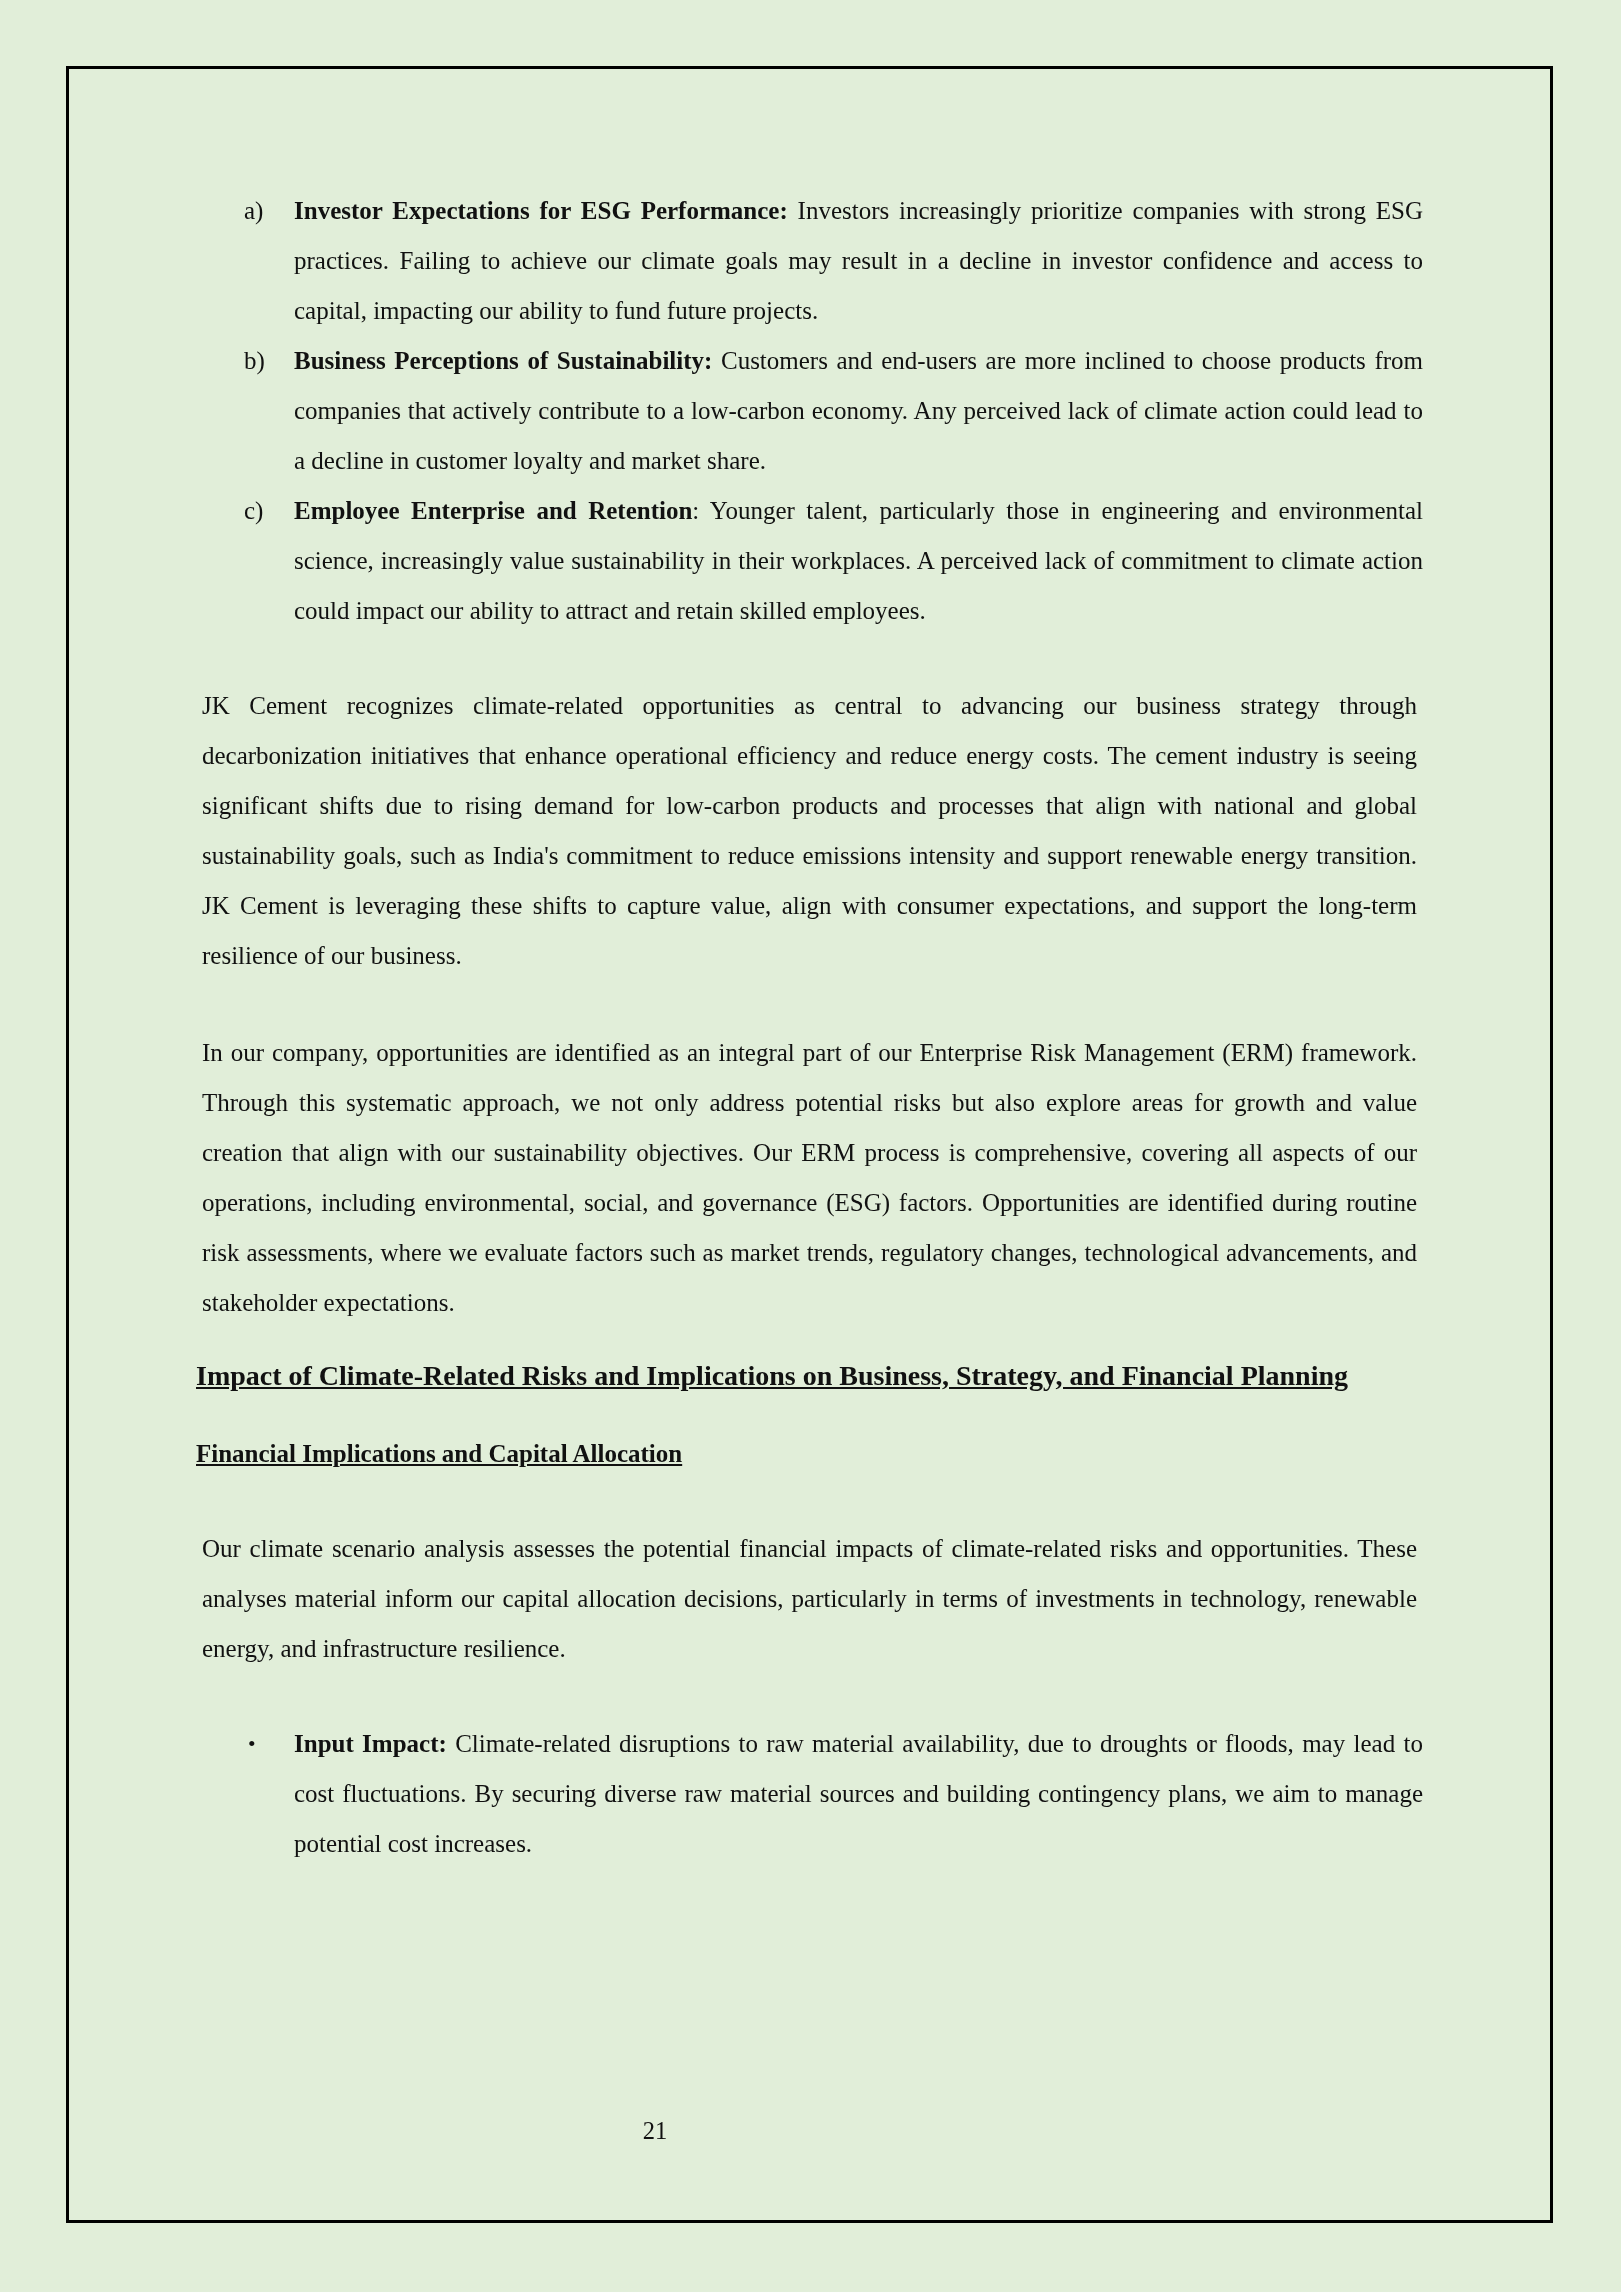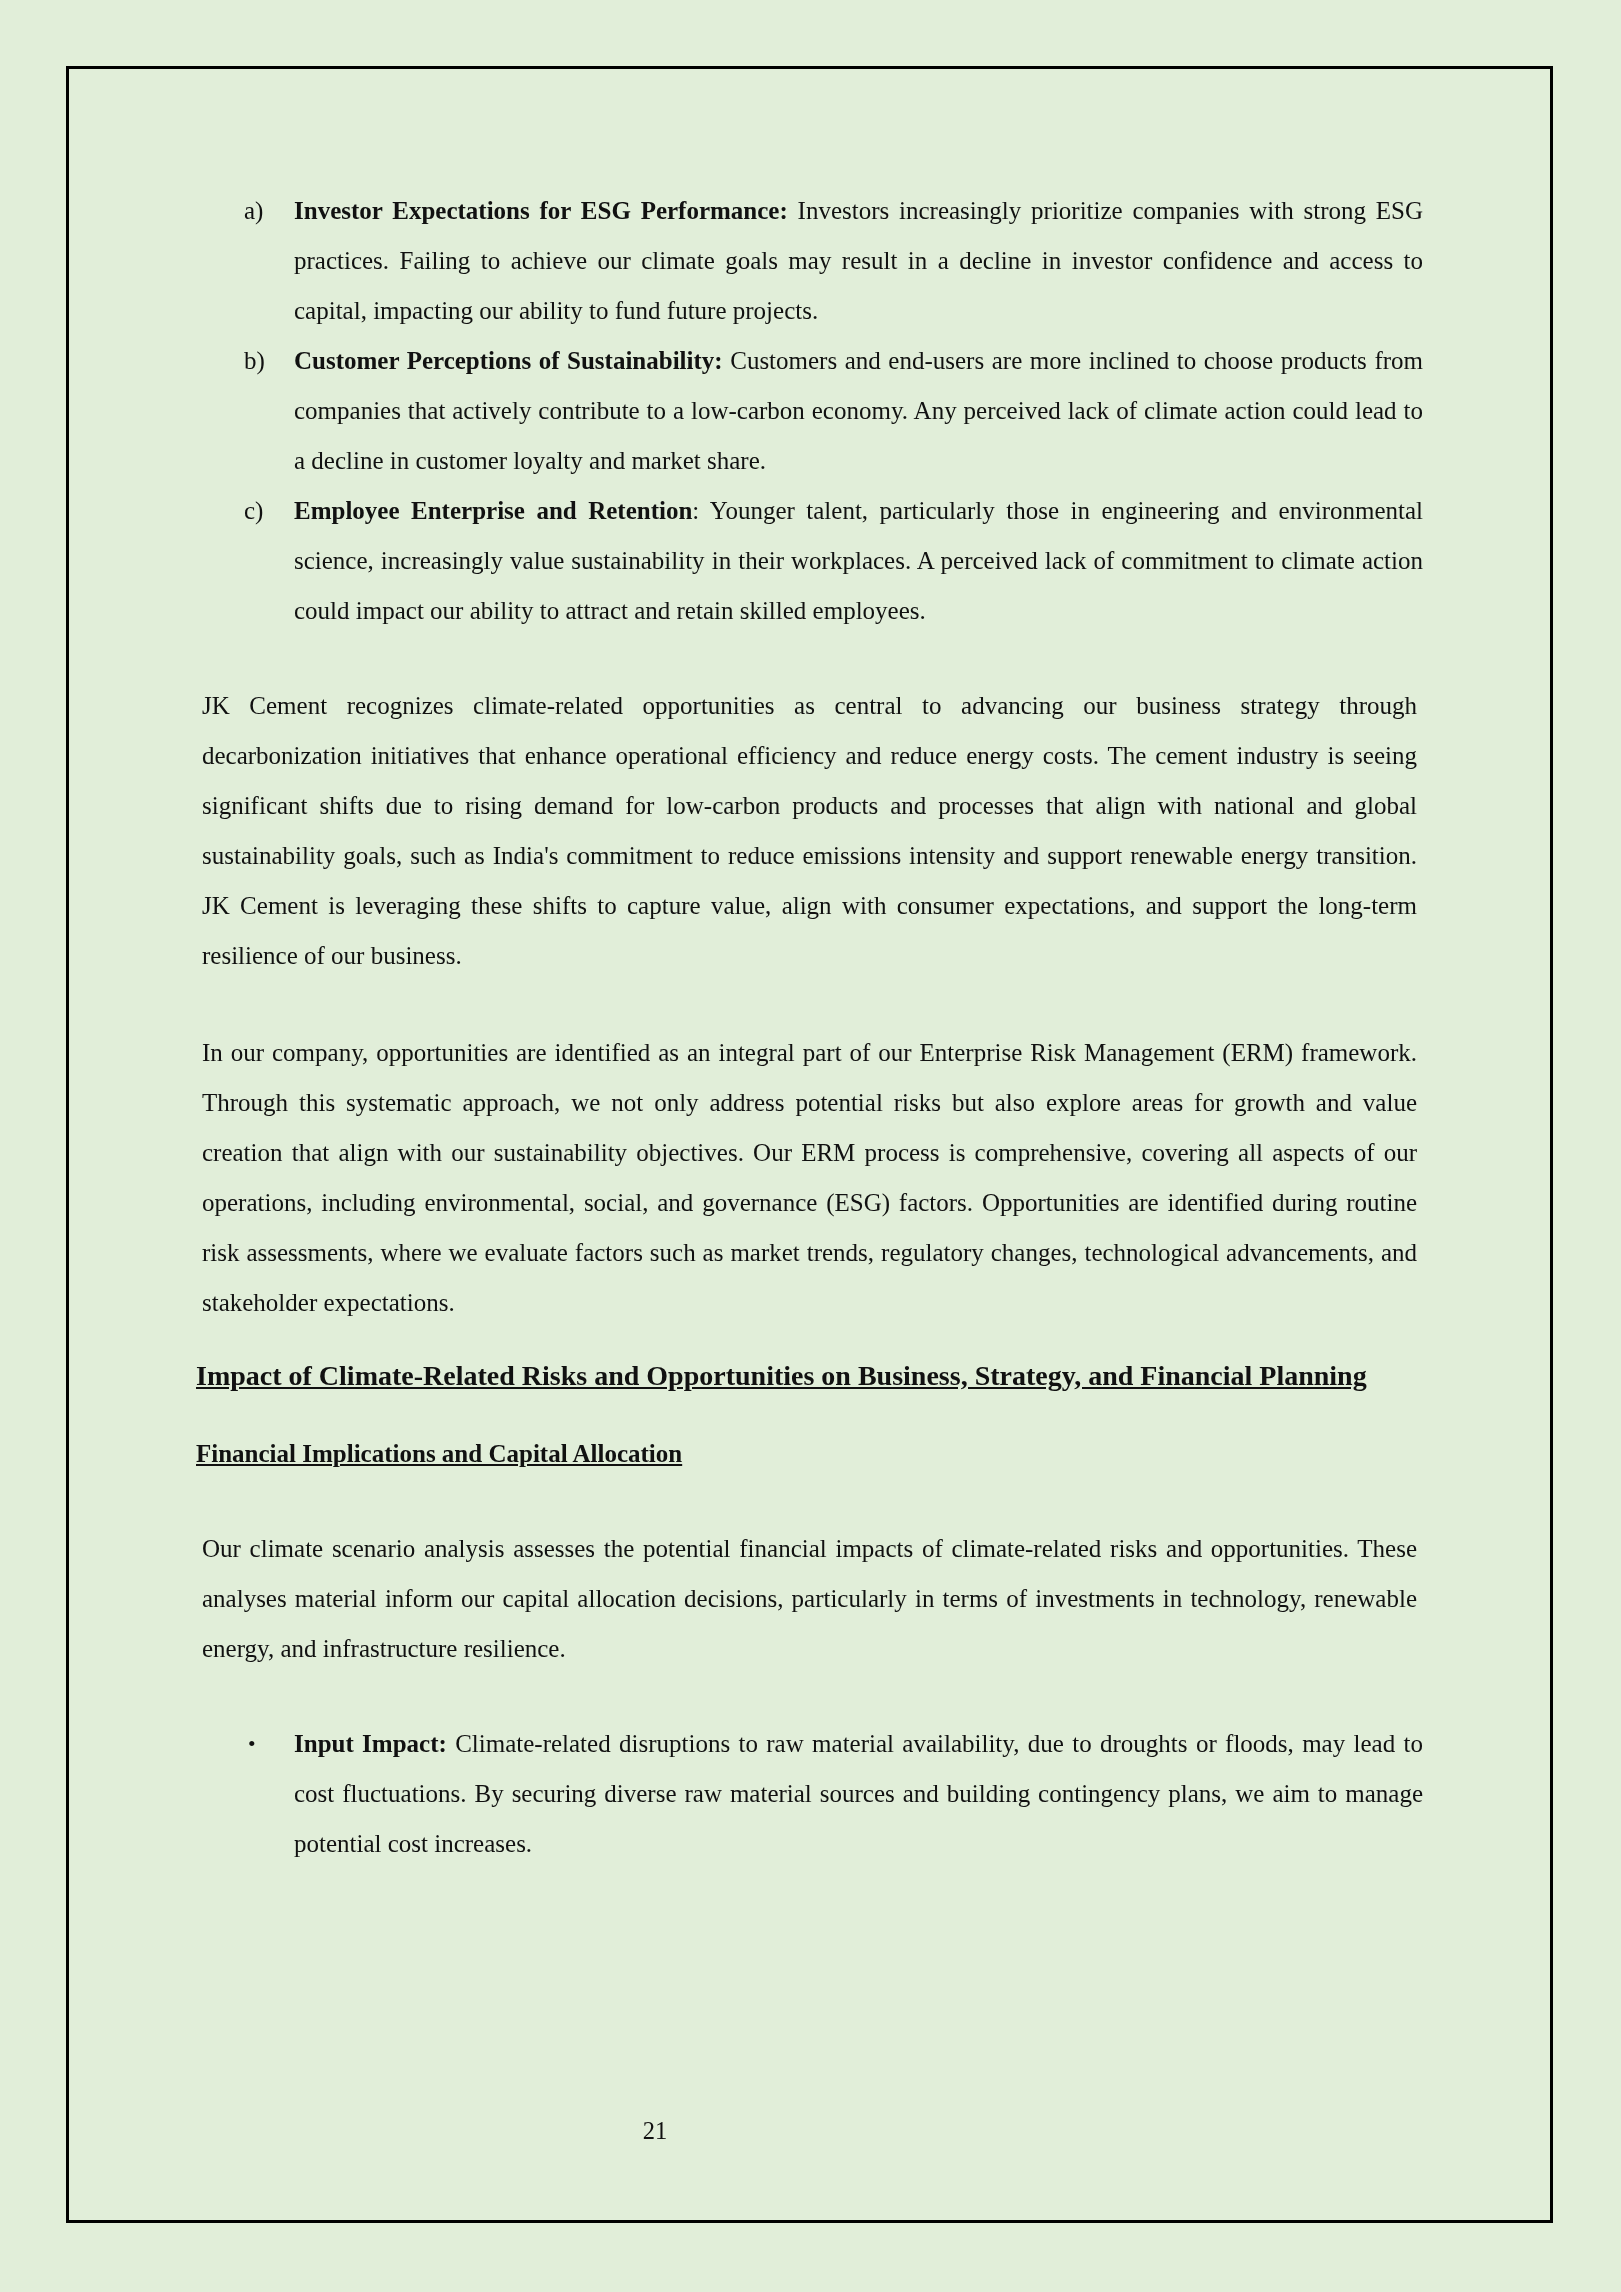--- a/index.html
+++ b/index.html
@@ -32,33 +32,33 @@
 
 <div class="frame"></div>
 
 <div class="content">
   <div class="li">
     <span class="mk">a)</span>
     <b>Investor Expectations for ESG Performance:</b><span> Investors increasingly prioritize companies with strong ESG practices. Failing to achieve our climate goals may result in a decline in investor confidence and access to capital, impacting our ability to fund future projects.</span>
   </div>
   <div class="li">
     <span class="mk">b)</span>
-    <b>Customer Perceptions of Sustainability:</b><span> Customers and end-users are more inclined to choose products from companies that actively contribute to a low-carbon economy. Any perceived lack of climate action could lead to a decline in customer loyalty and market share.</span>
+    <b>Business Perceptions of Sustainability:</b><span> Customers and end-users are more inclined to choose products from companies that actively contribute to a low-carbon economy. Any perceived lack of climate action could lead to a decline in customer loyalty and market share.</span>
   </div>
   <div class="li">
     <span class="mk">c)</span>
     <b>Employee Enterprise and Retention</b><span>: Younger talent, particularly those in engineering and environmental science, increasingly value sustainability in their workplaces. A perceived lack of commitment to climate action could impact our ability to attract and retain skilled employees.</span>
   </div>
 
   <div class="gap"></div>
   <p>JK Cement recognizes climate-related opportunities as central to advancing our business strategy through decarbonization initiatives that enhance operational efficiency and reduce energy costs. The cement industry is seeing significant shifts due to rising demand for low-carbon products and processes that align with national and global sustainability goals, such as India's commitment to reduce emissions intensity and support renewable energy transition. JK Cement is leveraging these shifts to capture value, align with consumer expectations, and support the long-term resilience of our business.</p>
   <div class="gap2"></div>
   <p>In our company, opportunities are identified as an integral part of our Enterprise Risk Management (ERM) framework. Through this systematic approach, we not only address potential risks but also explore areas for growth and value creation that align with our sustainability objectives. Our ERM process is comprehensive, covering all aspects of our operations, including environmental, social, and governance (ESG) factors. Opportunities are identified during routine risk assessments, where we evaluate factors such as market trends, regulatory changes, technological advancements, and stakeholder expectations.</p>
 
-  <div class="h2">Impact of Climate-Related Risks and Opportunities on Business, Strategy, and Financial Planning</div>
+  <div class="h2">Impact of Climate-Related Risks and Implications on Business, Strategy, and Financial Planning</div>
   <div class="h3">Financial Implications and Capital Allocation</div>
   <div class="gap"></div>
   <p>Our climate scenario analysis assesses the potential financial impacts of climate-related risks and opportunities. These analyses material inform our capital allocation decisions, particularly in terms of investments in technology, renewable energy, and infrastructure resilience.</p>
   <div class="gap"></div>
   <div class="li">
     <span class="bul">•</span>
     <b>Input Impact:</b><span> Climate-related disruptions to raw material availability, due to droughts or floods, may lead to cost fluctuations. By securing diverse raw material sources and building contingency plans, we aim to manage potential cost increases.</span>
   </div>
 </div>
 

